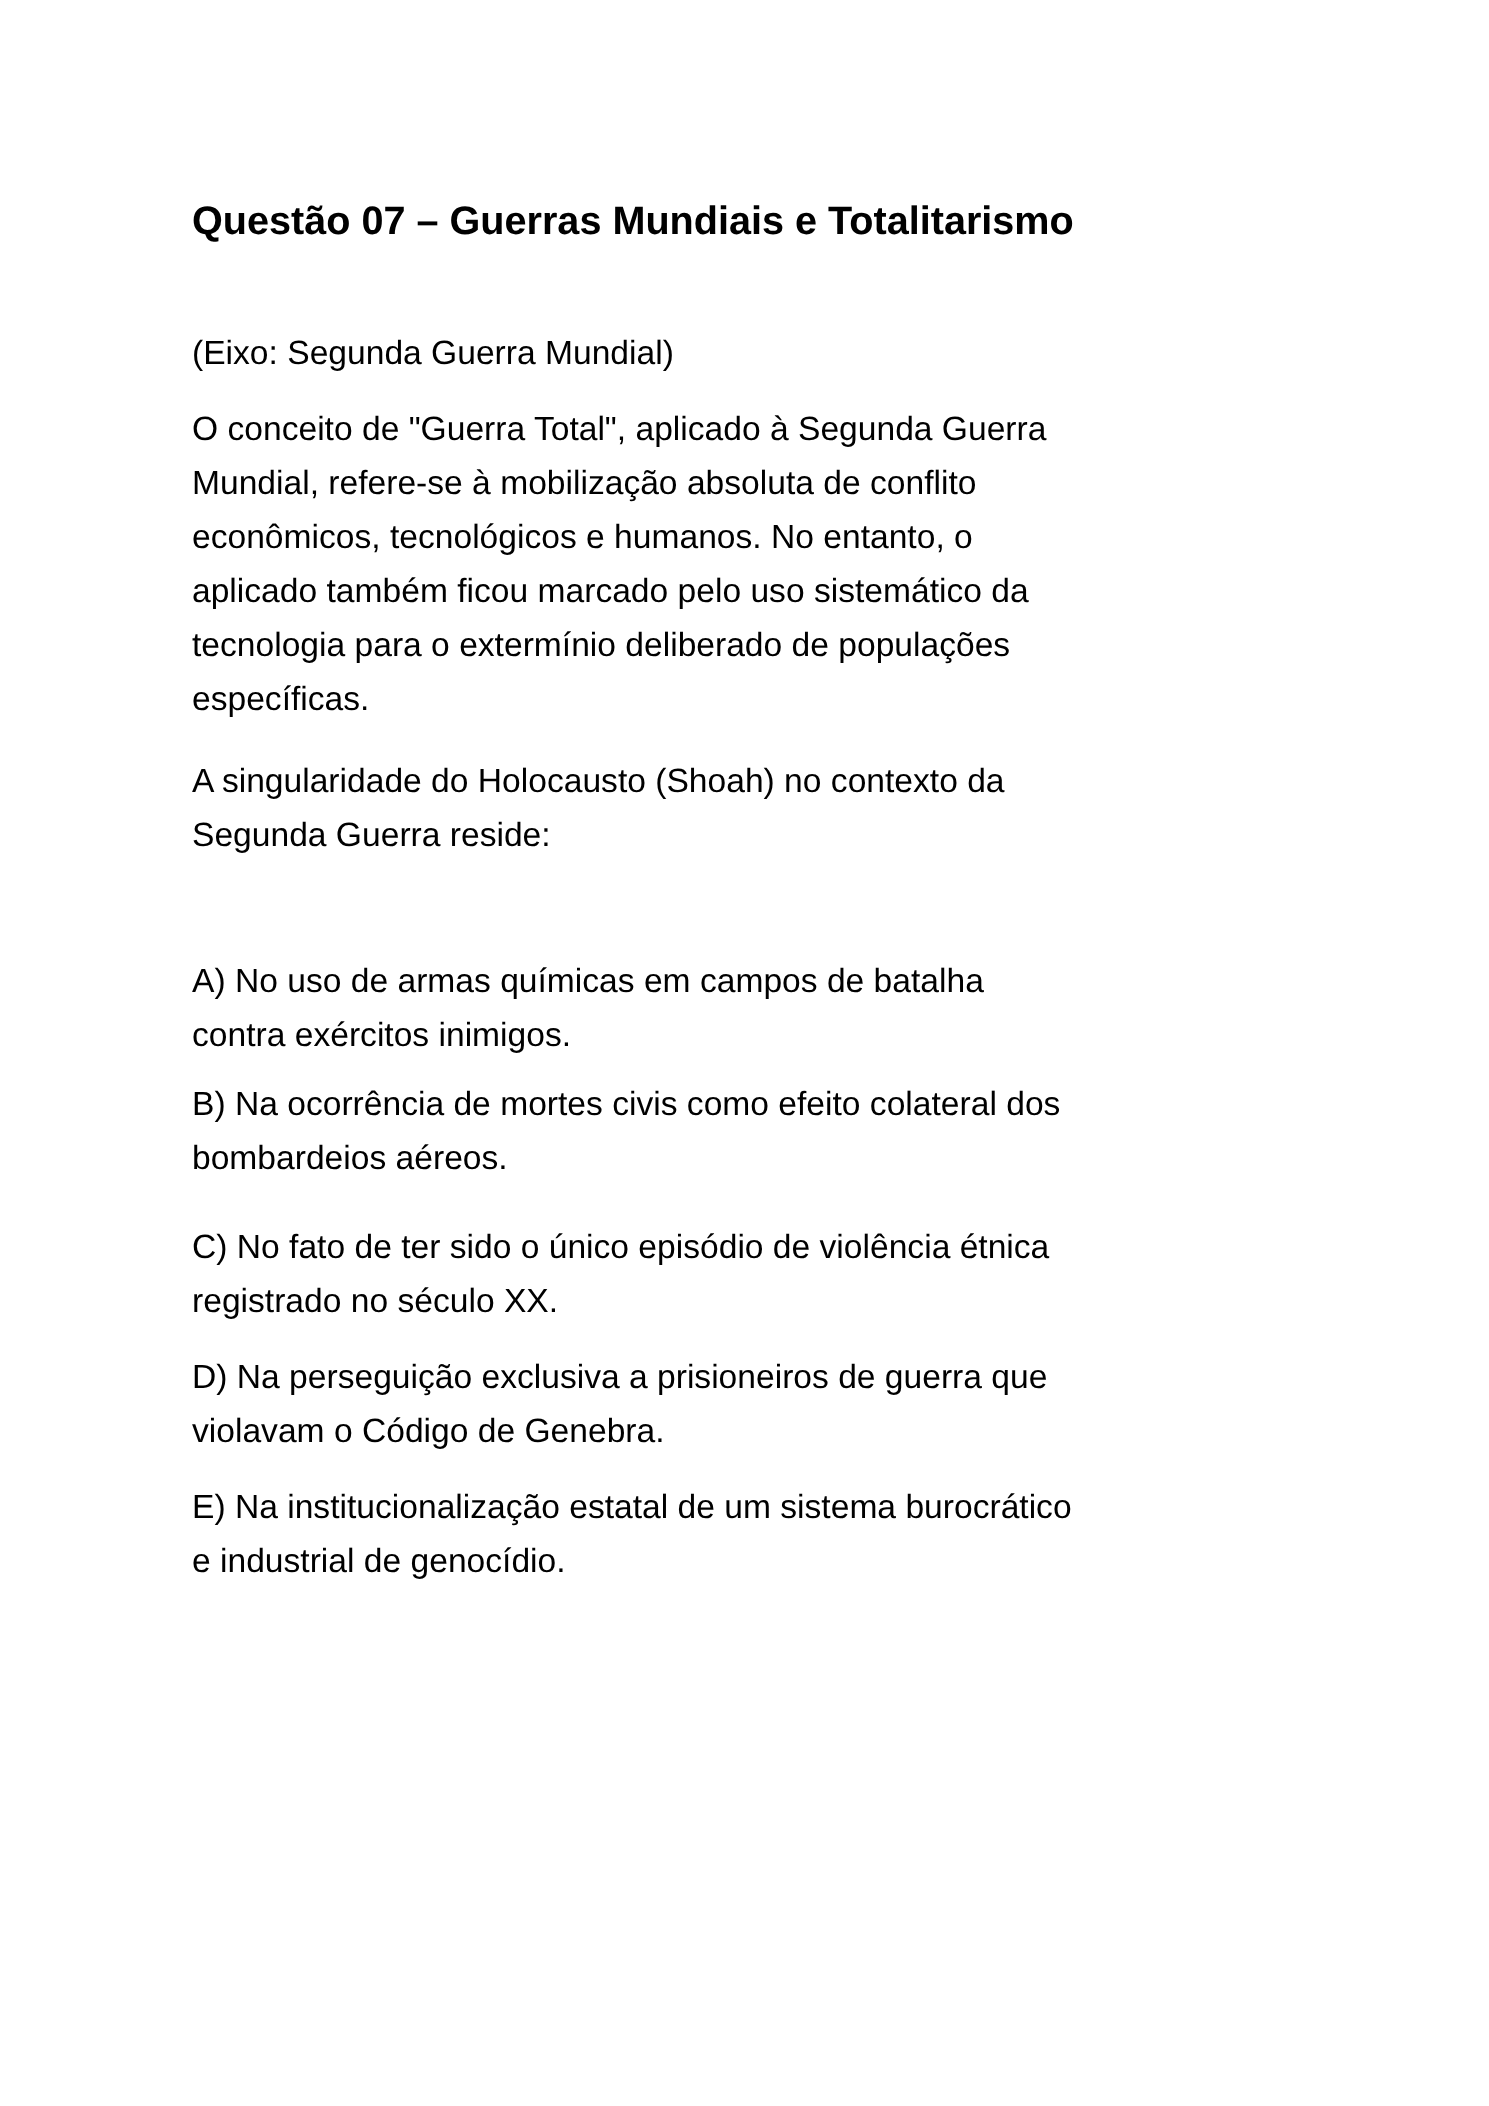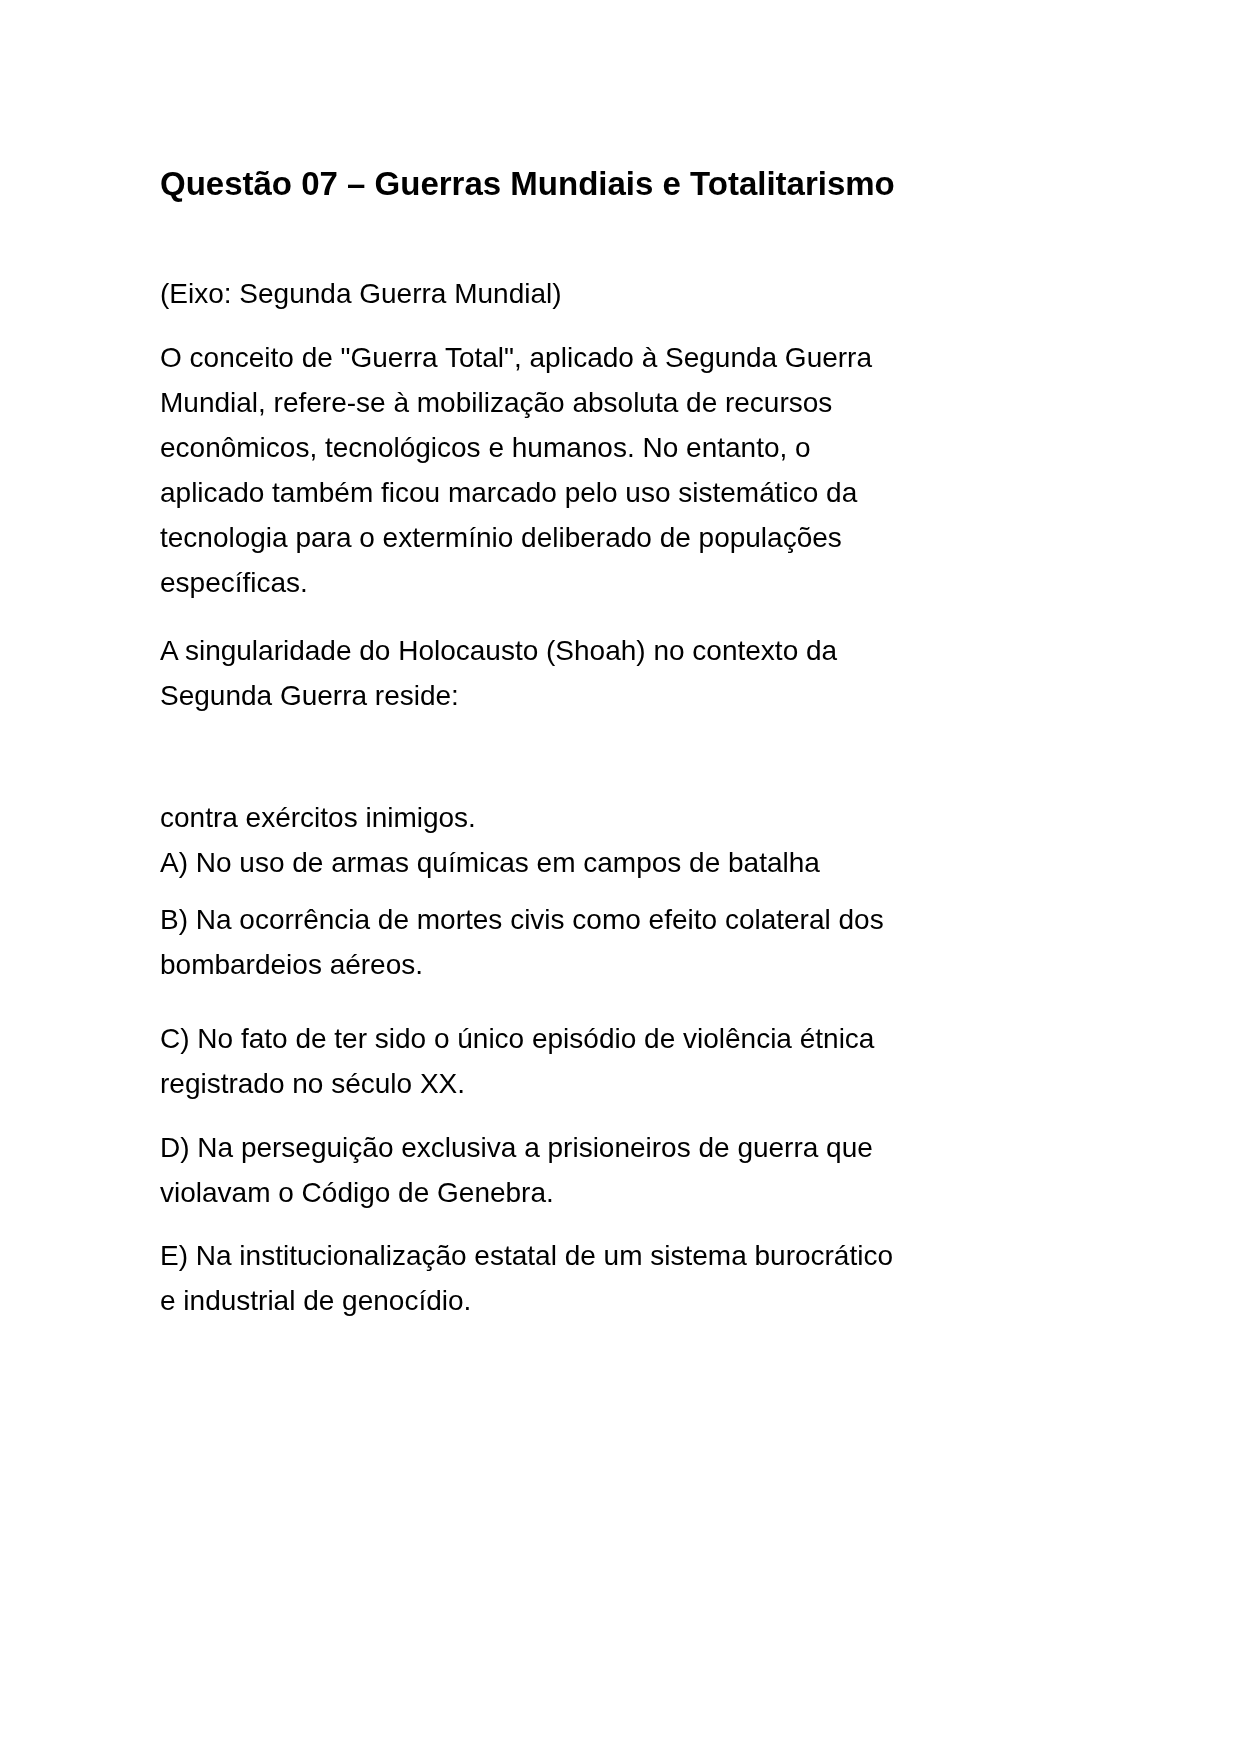--- a/index.html
+++ b/index.html
@@ -75,35 +75,35 @@
 <div class="page">
 
   <h1 class="doc-title">Questão 07 – Guerras Mundiais e Totalitarismo</h1>
 
   <div class="textblock pos-eixo">
     <div class="line">(Eixo: Segunda Guerra Mundial)</div>
   </div>
 
   <div class="textblock pos-p1">
     <div class="line">O conceito de "Guerra Total", aplicado à Segunda Guerra</div>
-    <div class="line">Mundial, refere-se à mobilização absoluta de recursos</div>
+    <div class="line">Mundial, refere-se à mobilização absoluta de conflito</div>
     <div class="line">econômicos, tecnológicos e humanos. No entanto, o</div>
     <div class="line">aplicado também ficou marcado pelo uso sistemático da</div>
     <div class="line">tecnologia para o extermínio deliberado de populações</div>
     <div class="line">específicas.</div>
   </div>
 
   <div class="textblock pos-p2">
     <div class="line">A singularidade do Holocausto (Shoah) no contexto da</div>
     <div class="line">Segunda Guerra reside:</div>
   </div>
 
   <div class="textblock pos-optA">
+    <div class="line">A) No uso de armas químicas em campos de batalha</div>
     <div class="line">contra exércitos inimigos.</div>
-    <div class="line">A) No uso de armas químicas em campos de batalha</div>
   </div>
 
   <div class="textblock pos-optB">
     <div class="line">B) Na ocorrência de mortes civis como efeito colateral dos</div>
     <div class="line">bombardeios aéreos.</div>
   </div>
 
   <div class="textblock pos-optC">
     <div class="line">C) No fato de ter sido o único episódio de violência étnica</div>
     <div class="line">registrado no século XX.</div>

